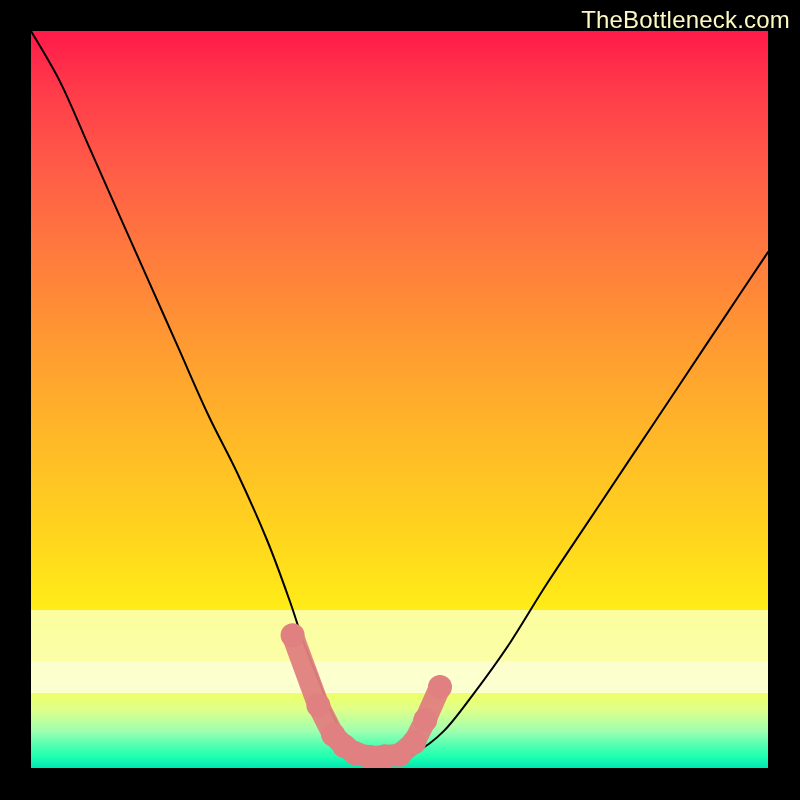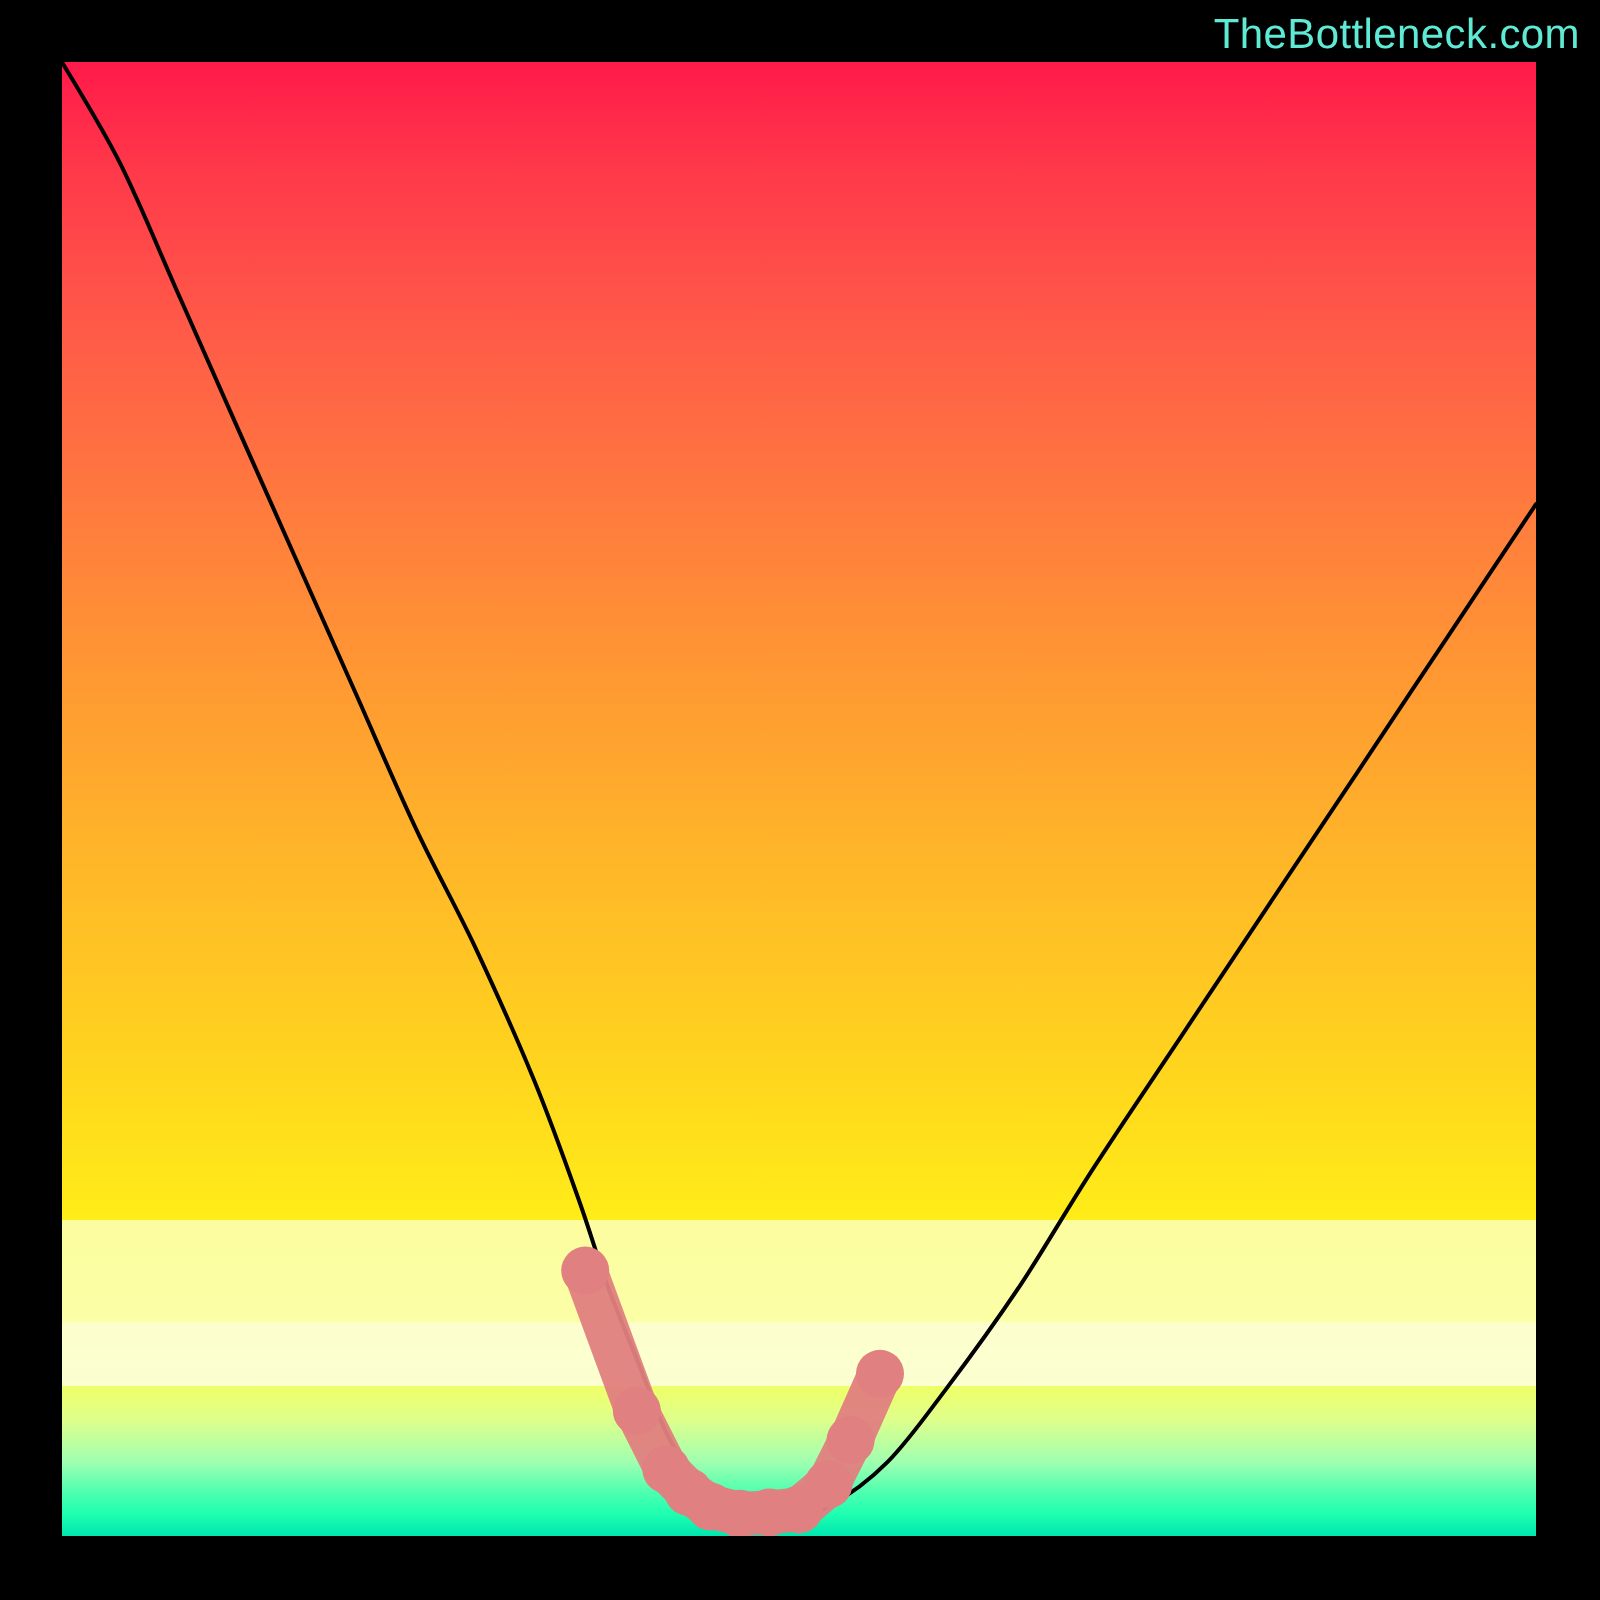--- a/index.html
+++ b/index.html
@@ -66,22 +66,22 @@
     width: 100%;
     top: 85.5%;
     height: 4.3%;
     background: #fcffdd;
     opacity: 0.9;
   }
   .watermark {
     position: absolute;
     top: 6px;
     right: 10px;
-    color: #5eead4;
-    font-size: 21px;
+    color: #fef9c3;
+    font-size: 24px;
     letter-spacing: 0.2px;
     font-weight: 400;
   }
   svg.curve {
     position: absolute;
     left: 0;
     top: 0;
     width: 100%;
     height: 100%;
   }

